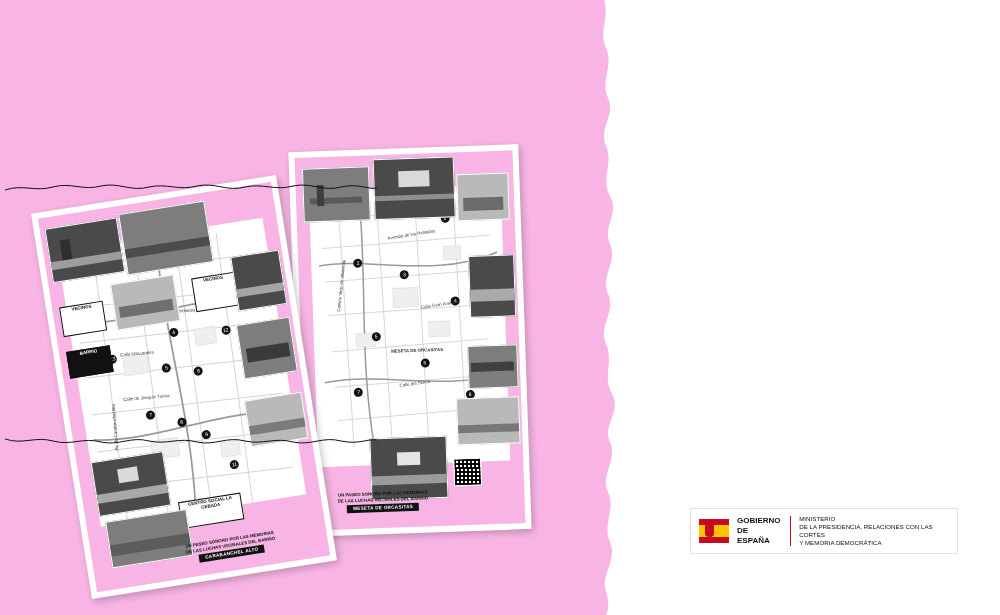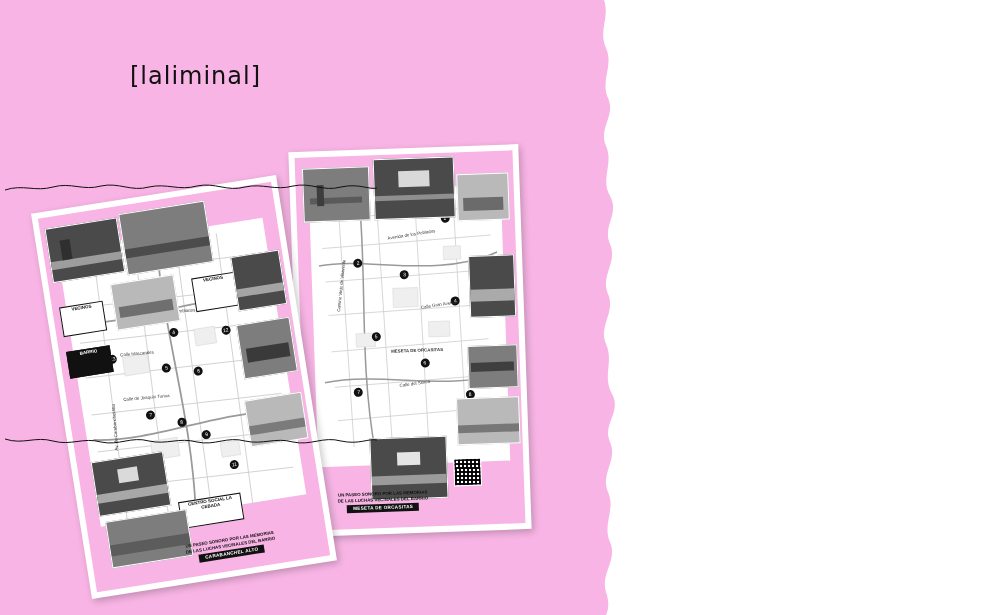--- a/index.html
+++ b/index.html
@@ -466,29 +466,41 @@
           C56,312 38,326 46,344 C54,362 42,376 52,394 C62,412 42,424 50,442
           C58,460 40,474 48,492 C56,510 42,524 50,542 C58,560 40,574 46,592
           C50,604 48,610 46,615 L80,615 Z"></path>
       </svg>
     </div>
 
   </div>
 
   <div id="right-panel"></div>
 
-  <div id="brand">[laliminal]</div>
 
   <div id="divider-top">
     <svg width="372" height="12" viewBox="0 0 372 12" preserveAspectRatio="none">
       <path d="M0,8 C18,2 30,10 48,5 C66,0 78,9 96,4 C114,0 126,10 144,5 C162,1 174,9 192,4 C210,0 222,10 240,5 C258,1 270,9 288,4 C306,0 318,10 336,5 C354,1 364,8 372,6" fill="none" stroke="#111111" stroke-width="1"></path>
     </svg>
   </div>
 
 
   <div id="divider-bottom">
     <svg width="372" height="12" viewBox="0 0 372 12" preserveAspectRatio="none">
       <path d="M0,5 C18,11 30,2 48,7 C66,12 78,3 96,8 C114,12 126,2 144,7 C162,11 174,3 192,8 C210,12 222,2 240,7 C258,11 270,3 288,8 C306,12 318,2 336,7 C354,11 364,4 372,6" fill="none" stroke="#111111" stroke-width="1"></path>
     </svg>
   </div>
 
+  <div id="gov-logo">
+    <div id="gov-flag">
+      <div class="flag-stripe-top"></div>
+      <div class="flag-mid"></div>
+      <div class="flag-stripe-bot"></div>
+      <div class="flag-shield"></div>
+    </div>
+    <div id="gov-text-left">GOBIERNO
+DE ESPAÑA</div>
+    <div id="gov-text-right">MINISTERIO
+DE LA PRESIDENCIA, RELACIONES CON LAS CORTES
+Y MEMORIA DEMOCRÁTICA</div>
+  </div>
 
 </div>
 
 </body></html>

